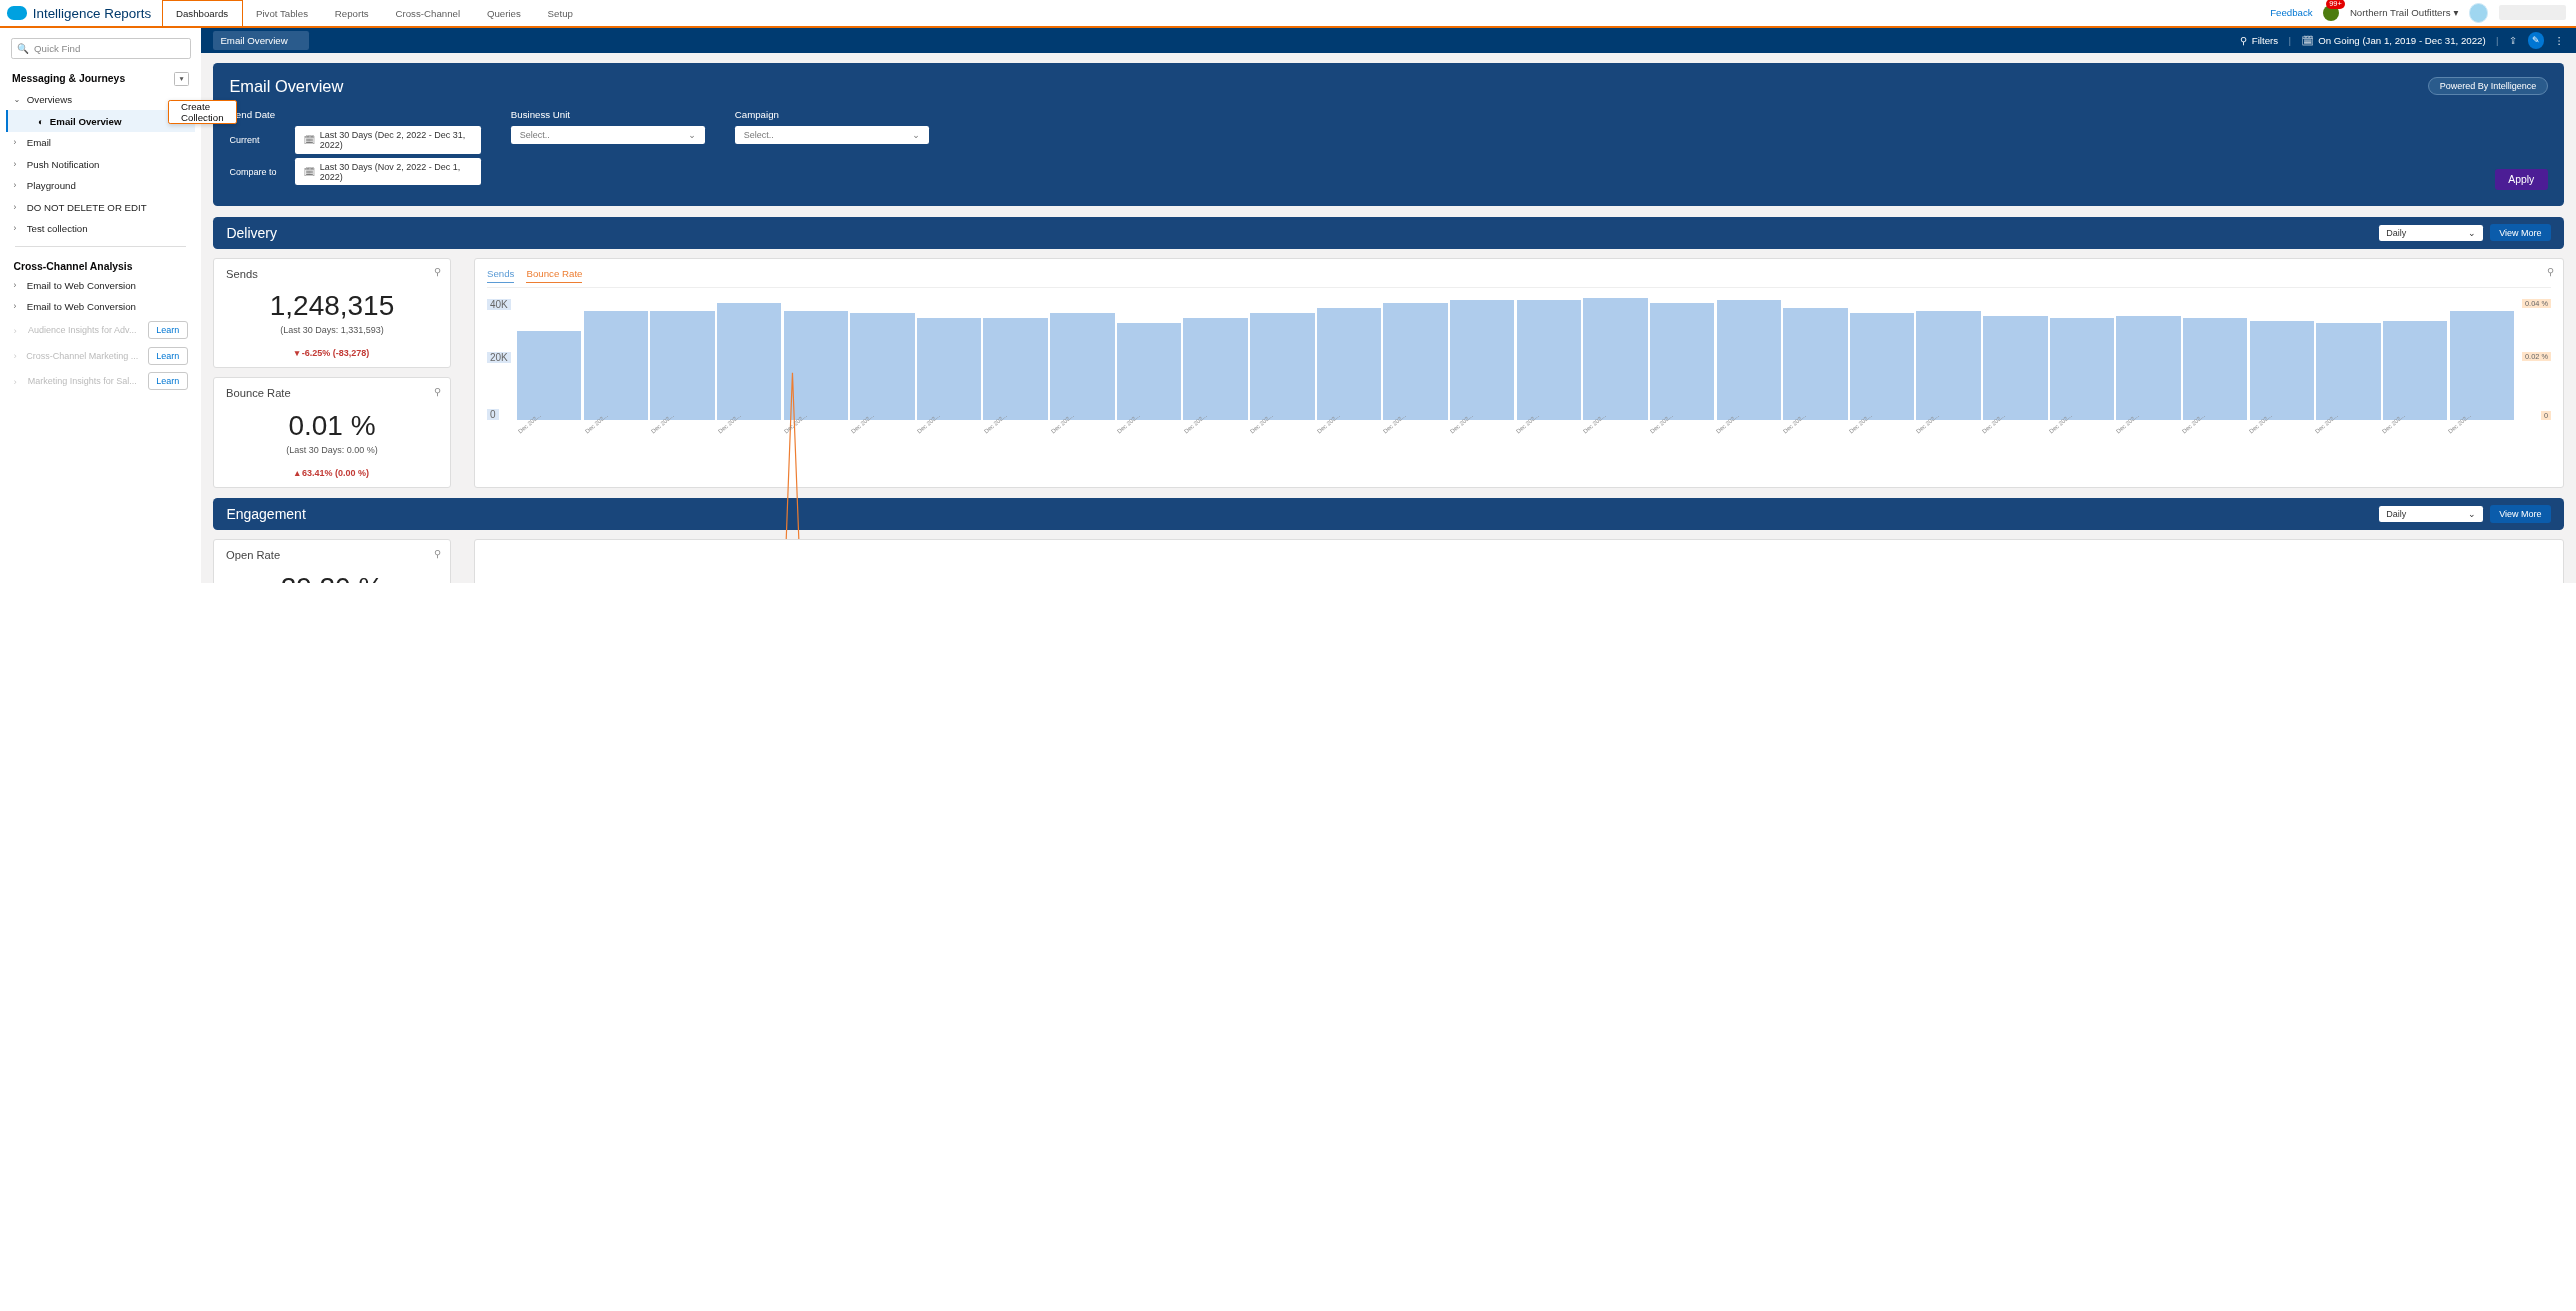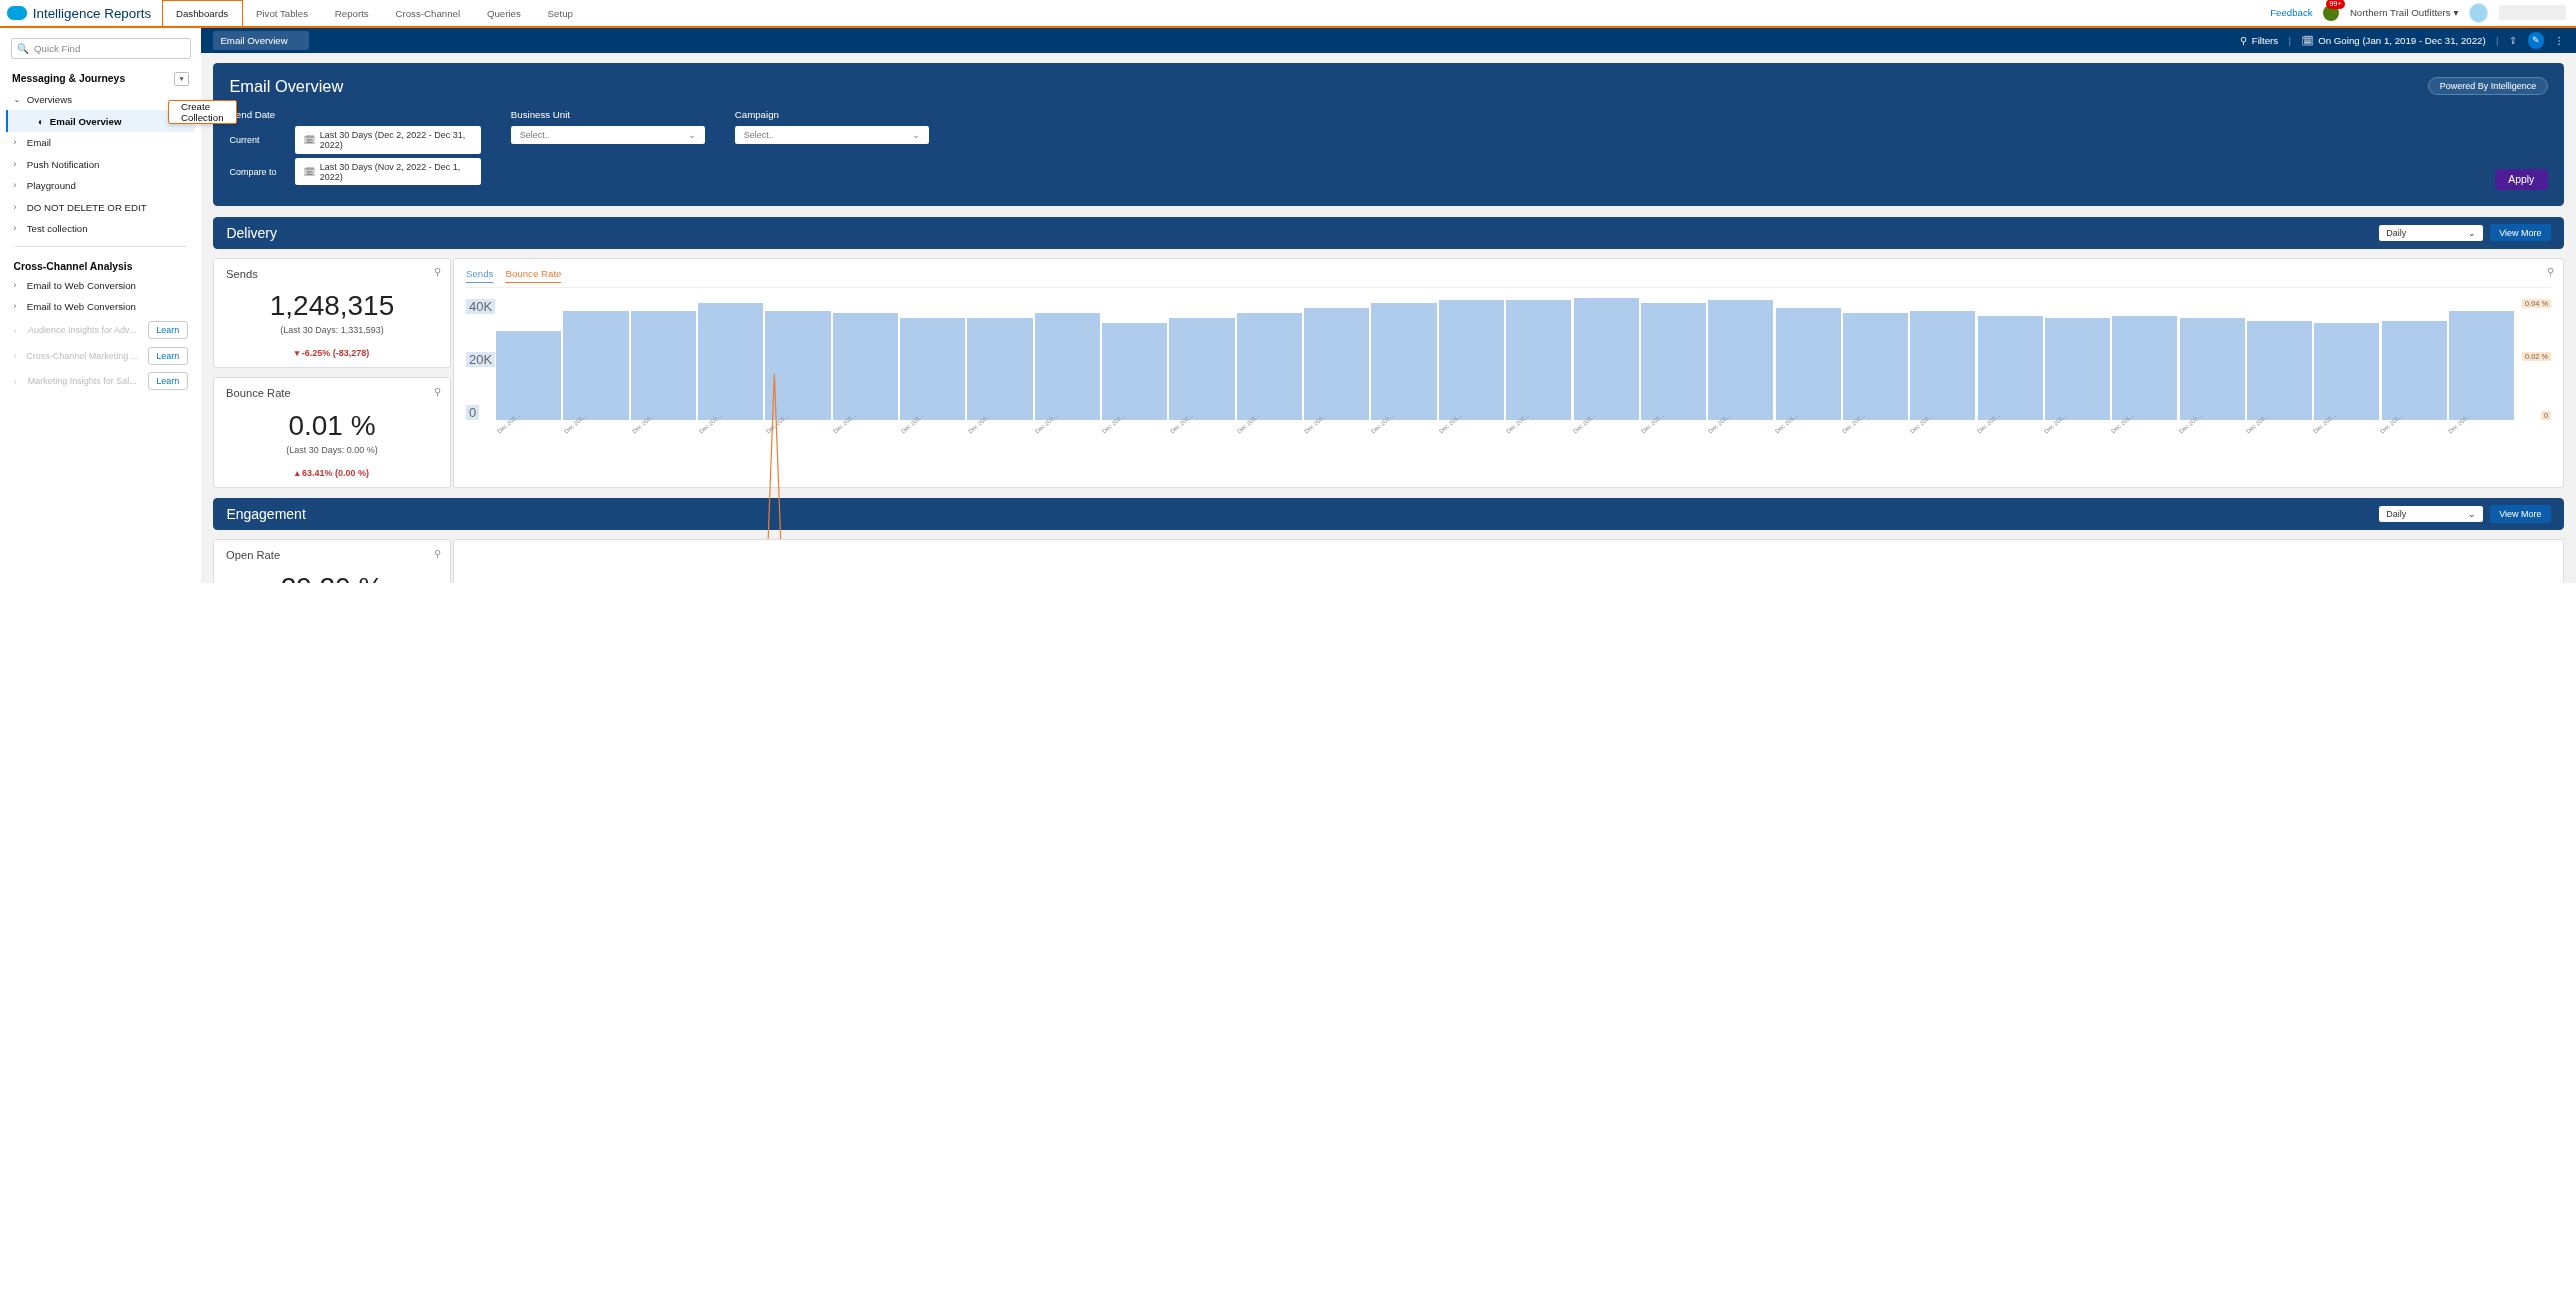--- a/index.html
+++ b/index.html
@@ -47,36 +47,36 @@
 .datebox { background:#fff; color:#333; border-radius:2.2px; padding:3.7px 9px; font-size:9px; display:flex; align-items:center; gap:4.5px; width:186px;}
 .daterow { display:flex; align-items:center; gap:10.4px; margin-bottom:4.5px;}
 .daterow .dl { width:55px; font-size:9px;}
 .selectbox { background:#fff; color:#777; border-radius:2.2px; padding:3.7px 9px; font-size:9px; width:194px; display:flex; justify-content:space-between; align-items:center;}
 .apply { margin-left:auto; align-self:flex-end; background:#4c1d95; color:#fff; padding:5.2px 13.4px; border-radius:3px; font-size:10.4px;}
 .section-bar { background:#19467b; color:#fff; border-radius:4.5px; margin-top:10.4px; padding:7.4px 13.4px; display:flex; align-items:center;}
 .section-title { font-size:14px; }
 .sb-right { margin-left:auto; display:flex; gap:7.4px; align-items:center;}
 .sb-select { background:#fff; color:#333; border-radius:2.2px; padding:3px 7.4px; width:104px; font-size:9px; display:flex; justify-content:space-between;}
 .sb-btn { background:#0b5cab; color:#fff; padding:3.7px 9px; border-radius:3px; font-size:9px;}
-.cards-row { display:flex; gap:2px; margin-top:9px;justify-content:center; }
+.cards-row { display:flex; gap:23px; margin-top:9px;justify-content:center; }
 .cards-col { width:238px; display:flex; flex-direction:column; gap:9px;}
 .card { background:#fff; border:0.7px solid #ddd; border-radius:3px; padding:9px 12px; position:relative;}
 .card-title { font-size:11.2px; color:#444;}
 .filter-icon-sm { position:absolute; top:7.4px; right:9px; color:#888;}
 .metric { font-size:28px; color:#222; text-align:center; margin-top:10.4px;}
 .metric-sub { text-align:center; color:#555; font-size:9px; margin-top:3px;}
 .metric-delta { text-align:center; font-size:9px; margin-top:13px; font-weight:600;}
 .down { color:#c23934;} .up { color:#c23934;}
 .chart-card { flex:1; background:#fff; border:0.7px solid #ddd; border-radius:3px; padding:9px 12px 6px; position:relative;}
 .chart-tabs { display:flex; gap:12px; font-size:9.7px; margin-bottom:4.5px;}
 .ct { padding-bottom:3px; cursor:pointer;}
 .ct.a1 { color:#5b9bd5; border-bottom:1.5px solid #5b9bd5;}
 .ct.a2 { color:#ed7d31; border-bottom:1.5px solid #ed7d31;}
 .chart-area { position:relative; height:149px; border-top:0.7px solid #eee;}
-.y-axis { position:absolute; left:0; top:0; bottom:16.4px; width:25px; font-size:13px; color:#666;}
+.y-axis { position:absolute; left:0; top:0; bottom:16.4px; width:25px; font-size:10px; color:#666;}
 .ylab { position:absolute; left:0; background:#dbe7f6; padding:0 3px;}
 .y2-axis { position:absolute; right:0; top:0; bottom:16.4px; width:33px; font-size:7.4px; color:#666;}
 .y2lab { position:absolute; right:0; background:#ffe4c9; padding:0 3px;}
 .bars { position:absolute; left:30px; right:37px; top:4.5px; bottom:16.4px; display:flex; align-items:flex-end; gap:2.2px;}
 .bar { flex:1; background:#a6c6ea; opacity:.9;}
 .linepath { position:absolute; left:30px; right:37px; top:4.5px; bottom:16.4px; }
 .xlabels { position:absolute; left:30px; right:37px; bottom:0; display:flex; font-size:6px; color:#888;}
 .xlabels span { flex:1; transform:rotate(-40deg); transform-origin:left top; white-space:nowrap;}
 .sec2 .card { min-height:67px;}
 </style>

